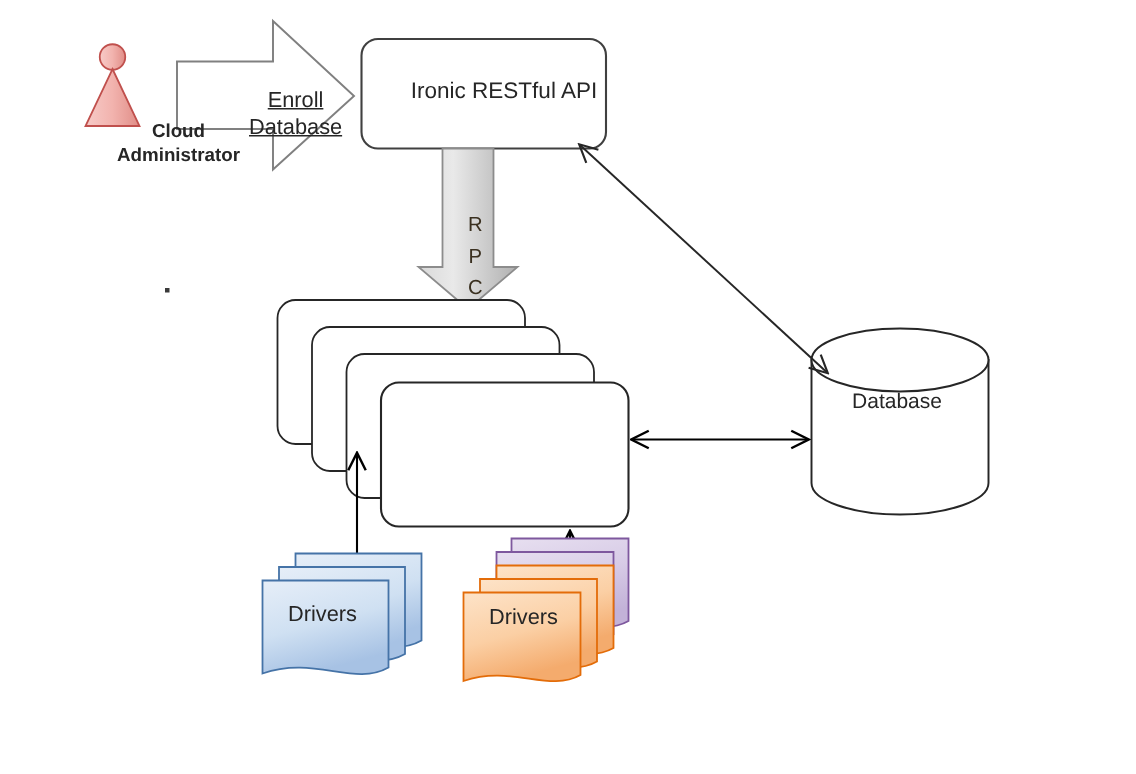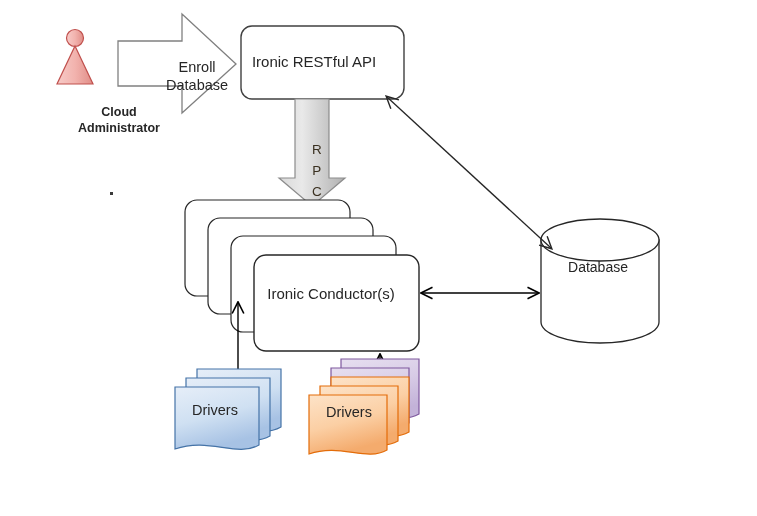--- a/index.html
+++ b/index.html
@@ -33,36 +33,36 @@
     line-height: 1.25;
     user-select: none;
   }
   .lbl-center {
     text-align: center;
     transform: translate(-50%, -50%);
   }
 
   
   #actor-label {
-    left: 78px; top: 105px;
+    left: 78px; top: 80px;
     font-size: 12.5px;
     font-weight: bold;
     text-align: center;
   }
   #actor-label .ln { display: block; }
 
   #enroll-label {
     left: 166px; top: 58px;
     font-size: 14.5px;
     text-align: center;
   }
-  #enroll-label .ln { display: block; }
+  #enroll-label .ln { display: block; text-decoration: underline; }
 
   #api-label {
-    left: 314px; top: 62px;
+    left: 336px; top: 62px;
     font-size: 15px;
   }
 
   #rpc-label {
     left: 312px; top: 140px;
     font-size: 13.5px;
     text-align: center;
     color: #3a3020;
   }
   #rpc-label .ln { display: block; line-height: 1.55; }
@@ -193,21 +193,20 @@
   </div>
 
   <div class="lbl lbl-center" id="api-label">Ironic RESTful API</div>
 
   <div class="lbl" id="rpc-label">
     <span class="ln">R</span>
     <span class="ln">P</span>
     <span class="ln">C</span>
   </div>
 
-  <div class="lbl lbl-center" id="conductor-label">Ironic Conductor(s)</div>
 
   <div class="lbl lbl-center" id="database-label">Database</div>
 
   <div class="lbl lbl-center" id="drivers-blue-label">Drivers</div>
 
   <div class="lbl lbl-center" id="drivers-orange-label">Drivers</div>
 
 </div>
 
 </body></html>

